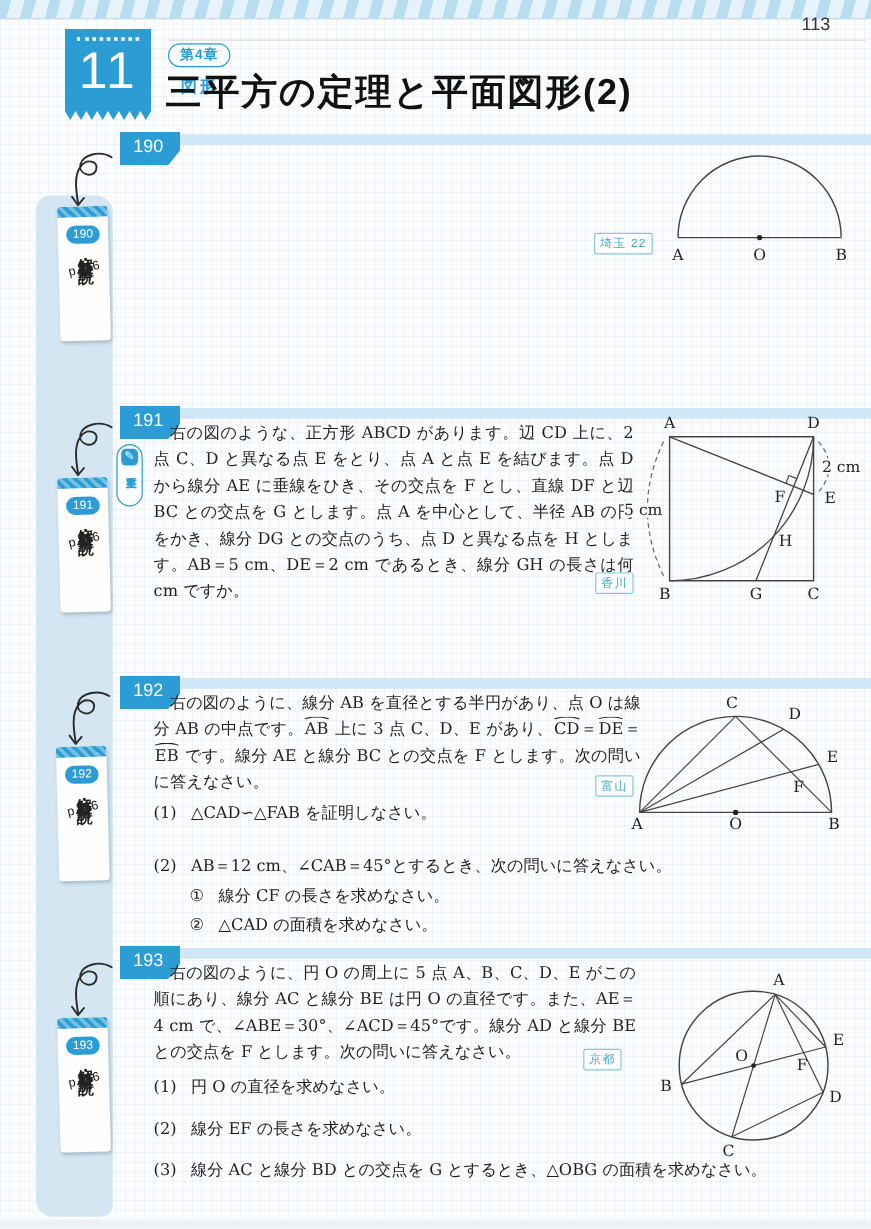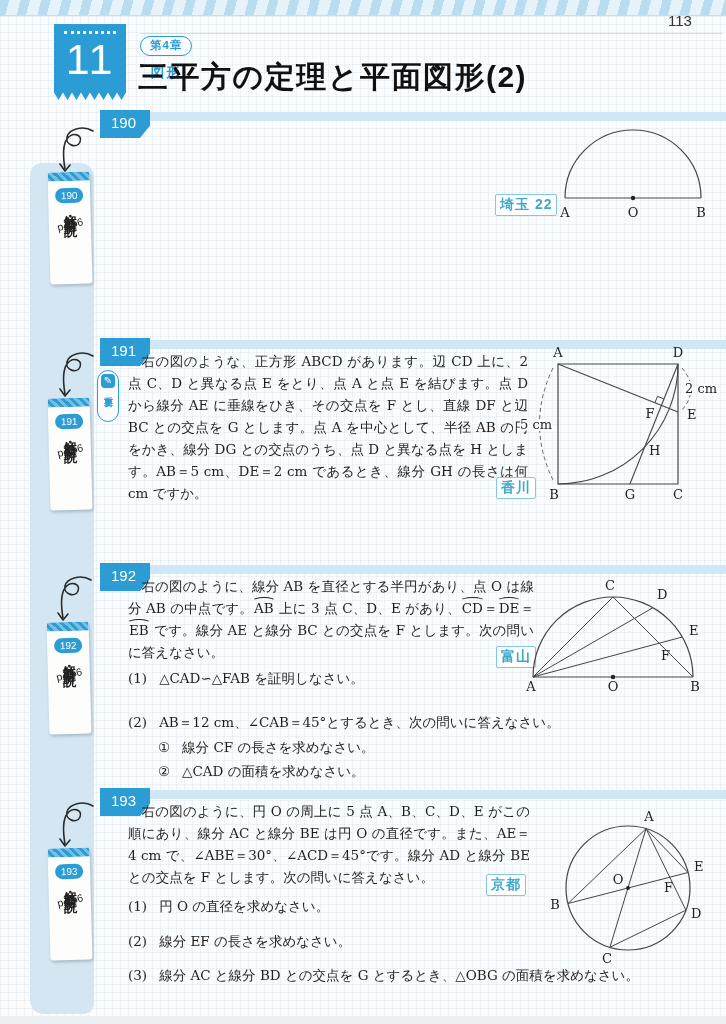--- a/index.html
+++ b/index.html
@@ -63,23 +63,23 @@
   .prob-band{height:9px;background:#cfe7f6;}
   .prob-tab{
     width:50px;height:28px;background:#2b9cd4;color:#fff;
     font-family:"Liberation Sans",sans-serif;font-size:15px;line-height:26px;padding-left:11px;
     clip-path:polygon(0 0,100% 0,100% 55%,80% 100%,0 100%);box-sizing:border-box;
   }
   .prob-text{font-size:13.5px;line-height:22px;text-align:justify;text-indent:1em;color:#1f1f1f;}
   .item-row{display:flex;gap:12px;font-size:13.5px;line-height:20px;white-space:nowrap;}
   .item-label{flex:none;}
   .badge{
-    font-family:"Liberation Sans",sans-serif;font-size:14px;letter-spacing:1px;
+    font-family:"Liberation Sans",sans-serif;font-size:10px;letter-spacing:1px;
     color:#3fa9c9;border:1px solid #85c8dd;border-radius:2px;background:#fff;
-    padding:1px 4px;white-space:nowrap;font-weight:bold;
+    padding:1px 4px;white-space:nowrap;
   }
   .imp-icon{
     width:22px;height:52px;border:1.5px solid #2b9cd4;border-radius:11px;background:#fbfcfd;
     display:flex;flex-direction:column;align-items:center;padding-top:3px;box-sizing:border-box;
   }
   .imp-pencil{width:14px;height:14px;border-radius:4px;background:#2b9cd4;color:#fff;
     font-size:10px;line-height:14px;text-align:center;}
   .imp-label{writing-mode:vertical-rl;text-orientation:upright;color:#2b9cd4;
     font-size:9px;font-weight:700;letter-spacing:1px;margin-top:2px;}
   

